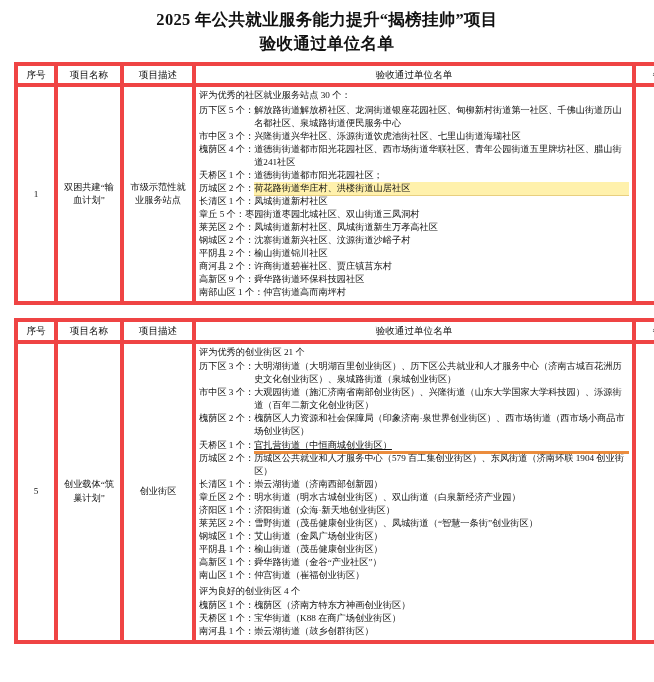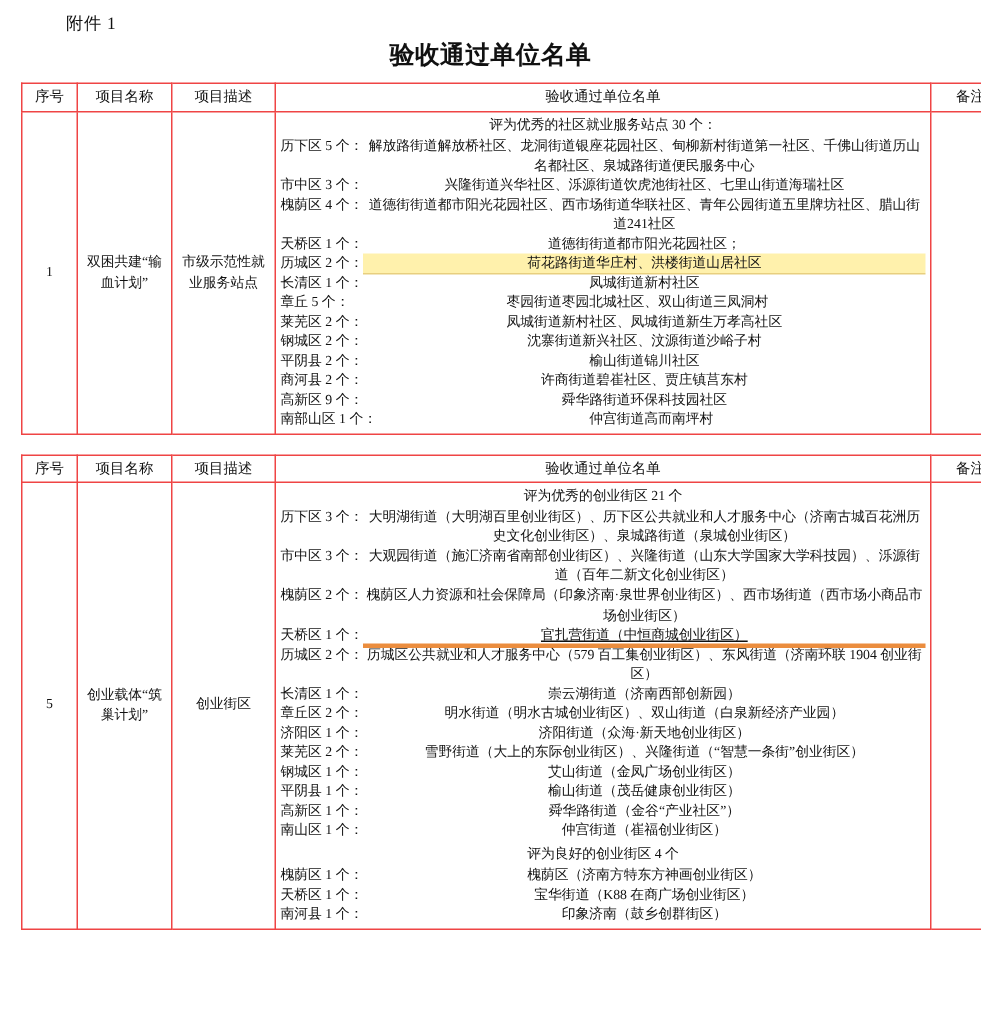--- a/index.html
+++ b/index.html
@@ -37,34 +37,34 @@
     font-family: "Liberation Serif", "DejaVu Serif", serif;
   }
   table.grid {
     border-collapse: collapse;
     width: 624px;
     table-layout: fixed;
     font-size: 9.2px;
     line-height: 1.42;
   }
   table.grid td, table.grid th {
-    border: 1px solid #ef4444;
+    border: 4px solid #ef4444;
     padding: 2px 3px;
     vertical-align: middle;
     font-weight: normal;
   }
   .hdr td {
     text-align: center;
     font-size: 9.6px;
     padding: 3px 2px;
   }
   .c-no   { width: 30px;  text-align: center; }
   .c-pname{ width: 56px;  text-align: center; }
   .c-pdesc{ width: 62px;  text-align: center; }
-  .c-list { width: 430px; text-align: center; vertical-align: top; padding: 3px 5px; }
+  .c-list { width: 430px; text-align: left; vertical-align: top; padding: 3px 5px; }
   .c-note { width: 46px;  text-align: center; }
 
   .block-title {
     margin: 0 0 1px 0;
   }
   .entry {
     display: flex;
     align-items: flex-start;
     margin: 0;
   }
@@ -100,23 +100,23 @@
     opacity: 0.85;
   }
   .section-gap { height: 7px; }
   .tbl2 { margin-top: 6px; }
 </style>
 </head>
 <body>
 
 <div class="page">
 
-  <div class="attach-no">附件 1</div>
 
   <div class="doc-title">
+    <div>2025 年公共就业服务能力提升“揭榜挂帅”项目</div>
     <div>验收通过单位名单</div>
   </div>
 
   <table class="grid">
     <tbody>
         <tr class="hdr">
       <td class="c-no">序号</td>
       <td class="c-pname">项目名称</td>
       <td class="c-pdesc">项目描述</td>
       <td class="c-list" style="text-align:center">验收通过单位名单</td>
@@ -233,21 +233,21 @@
               <div class="entry">
                 <span class="k">章丘区 2 个：</span>
                 <span class="v">明水街道（明水古城创业街区）、双山街道（白泉新经济产业园）</span>
               </div>
               <div class="entry">
                 <span class="k">济阳区 1 个：</span>
                 <span class="v">济阳街道（众海·新天地创业街区）</span>
               </div>
               <div class="entry">
                 <span class="k">莱芜区 2 个：</span>
-                <span class="v">雪野街道（大上的东际创业街区）、兴隆街道（“智慧一条街”创业街区）</span>
+                <span class="v">雪野街道（茂岳健康创业街区）、凤城街道（“智慧一条街”创业街区）</span>
               </div>
               <div class="entry">
                 <span class="k">钢城区 1 个：</span>
                 <span class="v">艾山街道（金凤广场创业街区）</span>
               </div>
               <div class="entry">
                 <span class="k">平阴县 1 个：</span>
                 <span class="v">榆山街道（茂岳健康创业街区）</span>
               </div>
               <div class="entry">
@@ -265,21 +265,21 @@
               <div class="entry">
                 <span class="k">槐荫区 1 个：</span>
                 <span class="v">槐荫区（济南方特东方神画创业街区）</span>
               </div>
               <div class="entry">
                 <span class="k">天桥区 1 个：</span>
                 <span class="v">宝华街道（K88 在商广场创业街区）</span>
               </div>
               <div class="entry">
                 <span class="k">南河县 1 个：</span>
-                <span class="v">印象济南（鼓乡创群街区）</span>
+                <span class="v">崇云湖街道（鼓乡创群街区）</span>
               </div>
             </div>
       </td>
       <td class="c-note"></td>
     </tr>
   </tbody>
     </table>
 
 </div>
 

